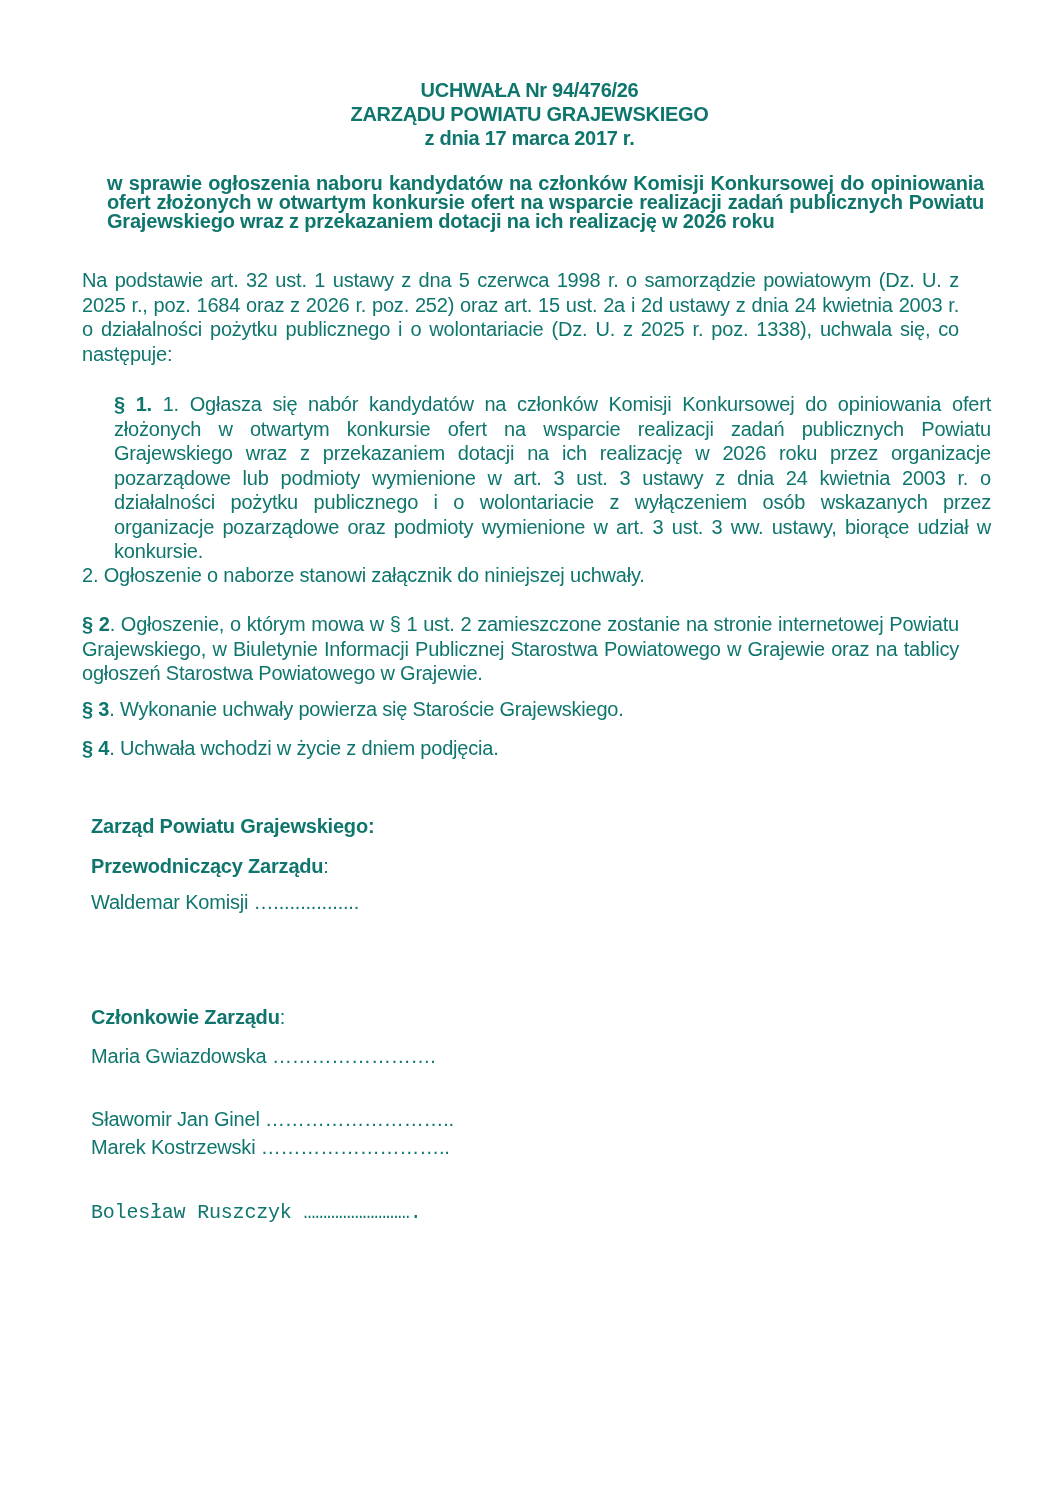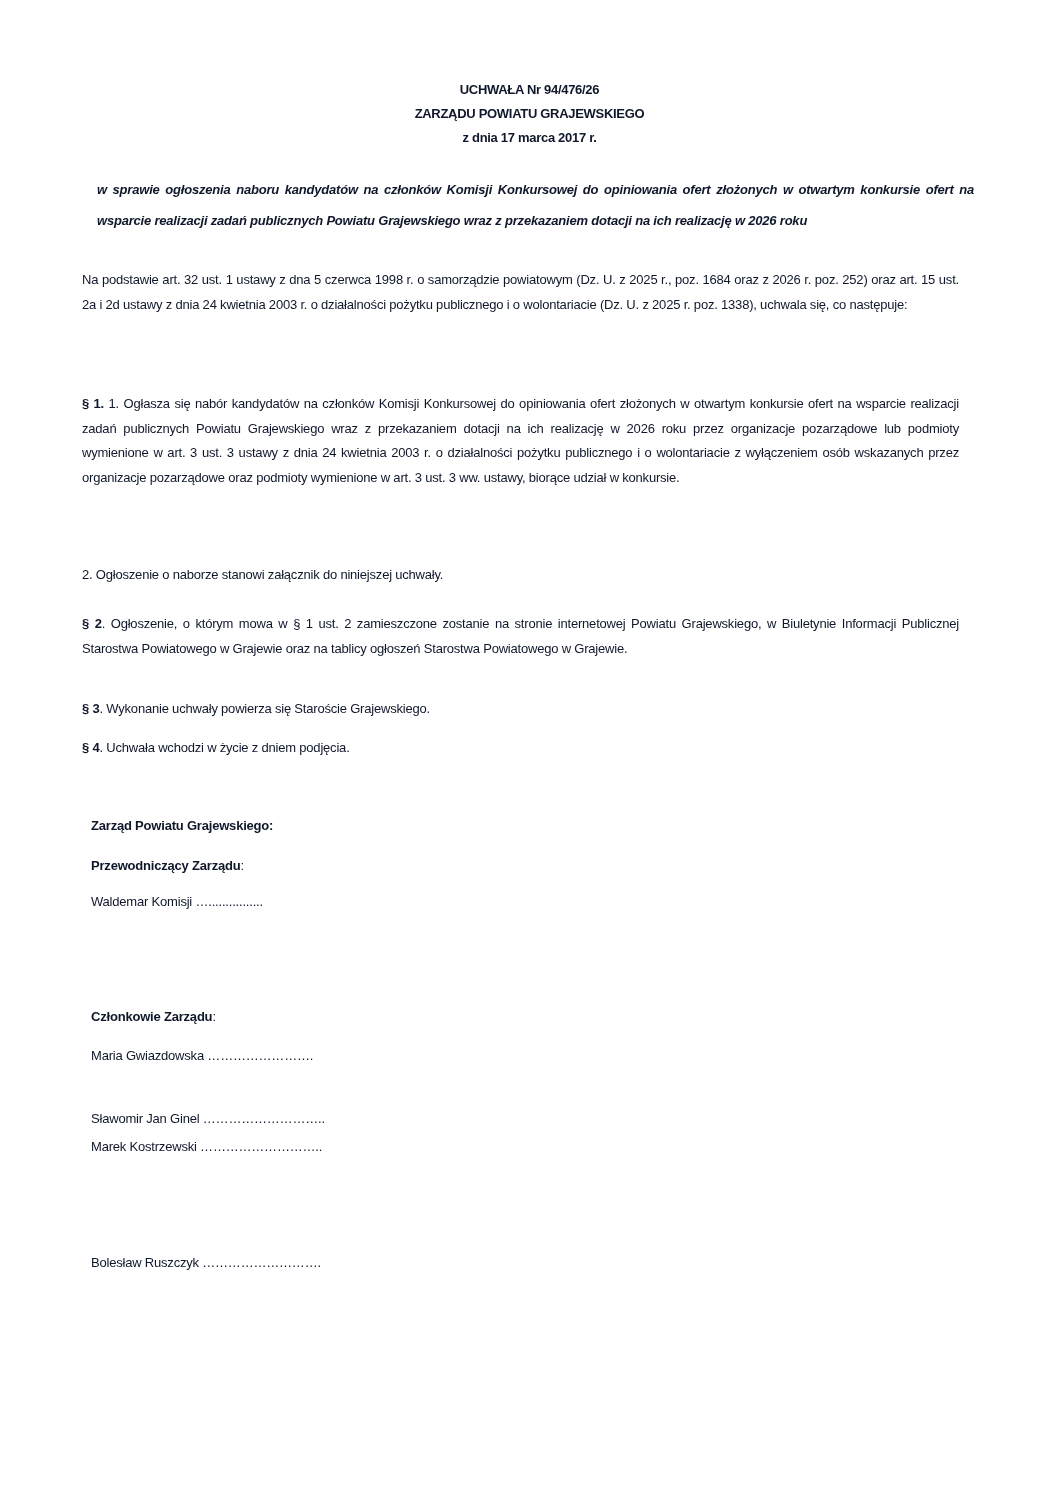--- a/index.html
+++ b/index.html
@@ -1,25 +1,25 @@
 <!DOCTYPE html>
 <html><head>
   <meta charset="utf-8">
   <style>
     html, body { margin: 0; padding: 0; background: #ffffff; }
     body { width: 1058px; height: 1497px; position: relative; overflow: hidden; }
     .page {
       position: absolute; left: 0; top: 0; width: 894px; height: 1497px;
-      background: #ffffff; color: #0f172a;
+      background: #ffffff; color: #0f766e;
       font-family: "Liberation Sans", "DejaVu Sans", sans-serif;
-      font-size: 13px;
+      font-size: 20px;
     }
     .header { position: absolute; left: 91px; top: 78px; width: 877px; text-align: center; font-weight: bold; line-height: 24px; }
     .header div { letter-spacing: -0.3px; }
-    .subject { position: absolute; left: 97px; top: 174px; width: 877px; font-weight: bold; line-height: 31px; text-align: justify; text-align-last: left; letter-spacing: -0.2px; font-style: italic; }
+    .subject { position: absolute; left: 107px; top: 174px; width: 877px; font-weight: bold; line-height: 19px; text-align: justify; text-align-last: left; letter-spacing: -0.2px; }
     .para { position: absolute; left: 82px; width: 877px; line-height: 24.5px; text-align: justify; letter-spacing: -0.2px; }
     .para .last { text-align-last: left; }
     .bold { font-weight: bold; }
     .sig { position: absolute; left: 91px; line-height: 22px; letter-spacing: -0.2px; }
   </style>
 </head>
 <body>
 
 <div class="page">
 
@@ -28,21 +28,21 @@
     <div>ZARZĄDU POWIATU GRAJEWSKIEGO</div>
     <div>z dnia 17 marca 2017 r.</div>
   </div>
 
   <div class="subject">w sprawie ogłoszenia naboru kandydatów na członków Komisji Konkursowej do opiniowania ofert złożonych w otwartym konkursie ofert na wsparcie realizacji zadań publicznych Powiatu Grajewskiego wraz z przekazaniem dotacji na ich realizację w 2026 roku</div>
 
   <div class="para" style="top:268px;">
     <div class="last">Na podstawie art. 32 ust. 1 ustawy z dna 5 czerwca 1998 r. o samorządzie powiatowym (Dz. U. z 2025 r., poz. 1684 oraz z 2026 r. poz. 252) oraz art. 15 ust. 2a i 2d ustawy z dnia 24 kwietnia 2003 r. o działalności pożytku publicznego i o wolontariacie (Dz. U. z 2025 r. poz. 1338), uchwala się, co następuje:</div>
   </div>
 
-  <div class="para" style="top:392px;">
+  <div class="para" style="top:392px;margin-left:32px;">
     <div class="last"><span class="bold">§ 1.</span><span> 1. Ogłasza się nabór kandydatów na członków Komisji Konkursowej do opiniowania ofert złożonych w otwartym konkursie ofert na wsparcie realizacji zadań publicznych Powiatu Grajewskiego wraz z przekazaniem dotacji na ich realizację w 2026 roku przez organizacje pozarządowe lub podmioty wymienione w art. 3 ust. 3 ustawy z dnia 24 kwietnia 2003 r. o działalności pożytku publicznego i o wolontariacie z wyłączeniem osób wskazanych przez organizacje pozarządowe oraz podmioty wymienione w art. 3 ust. 3 ww. ustawy, biorące udział w konkursie.</span></div>
   </div>
 
   <div class="para" style="top:563px;">
     <div class="last"><span> 2. Ogłoszenie o naborze stanowi załącznik do niniejszej uchwały.</span></div>
   </div>
 
   <div class="para" style="top:612px;">
     <div class="last"><span class="bold">§ 2</span><span>. Ogłoszenie, o którym mowa w § 1 ust. 2 zamieszczone zostanie na stronie internetowej Powiatu Grajewskiego, w Biuletynie Informacji Publicznej Starostwa Powiatowego w Grajewie oraz na tablicy ogłoszeń Starostwa Powiatowego w Grajewie.</span></div>
   </div>
@@ -56,15 +56,15 @@
   </div>
 
   <div class="sig bold" style="top:815px;">Zarząd Powiatu Grajewskiego:</div>
   <div class="sig" style="top:855px;"><span class="bold">Przewodniczący Zarządu</span><span>:</span></div>
   <div class="sig" style="top:891px;">Waldemar Komisji …................</div>
 
   <div class="sig" style="top:1006px;"><span class="bold">Członkowie Zarządu</span><span>:</span></div>
   <div class="sig" style="top:1045px;">Maria Gwiazdowska …………………….</div>
   <div class="sig" style="top:1108px;">Sławomir Jan Ginel ………………………..</div>
   <div class="sig" style="top:1136px;">Marek Kostrzewski ………………………..</div>
-  <div class="sig" style="top:1252px;">Bolesław Ruszczyk ……………………….</div>
+  <div class="sig" style="top:1202px;font-family:Liberation Mono, monospace;">Bolesław Ruszczyk ……………………….</div>
 
 </div>
 
 </body></html>

